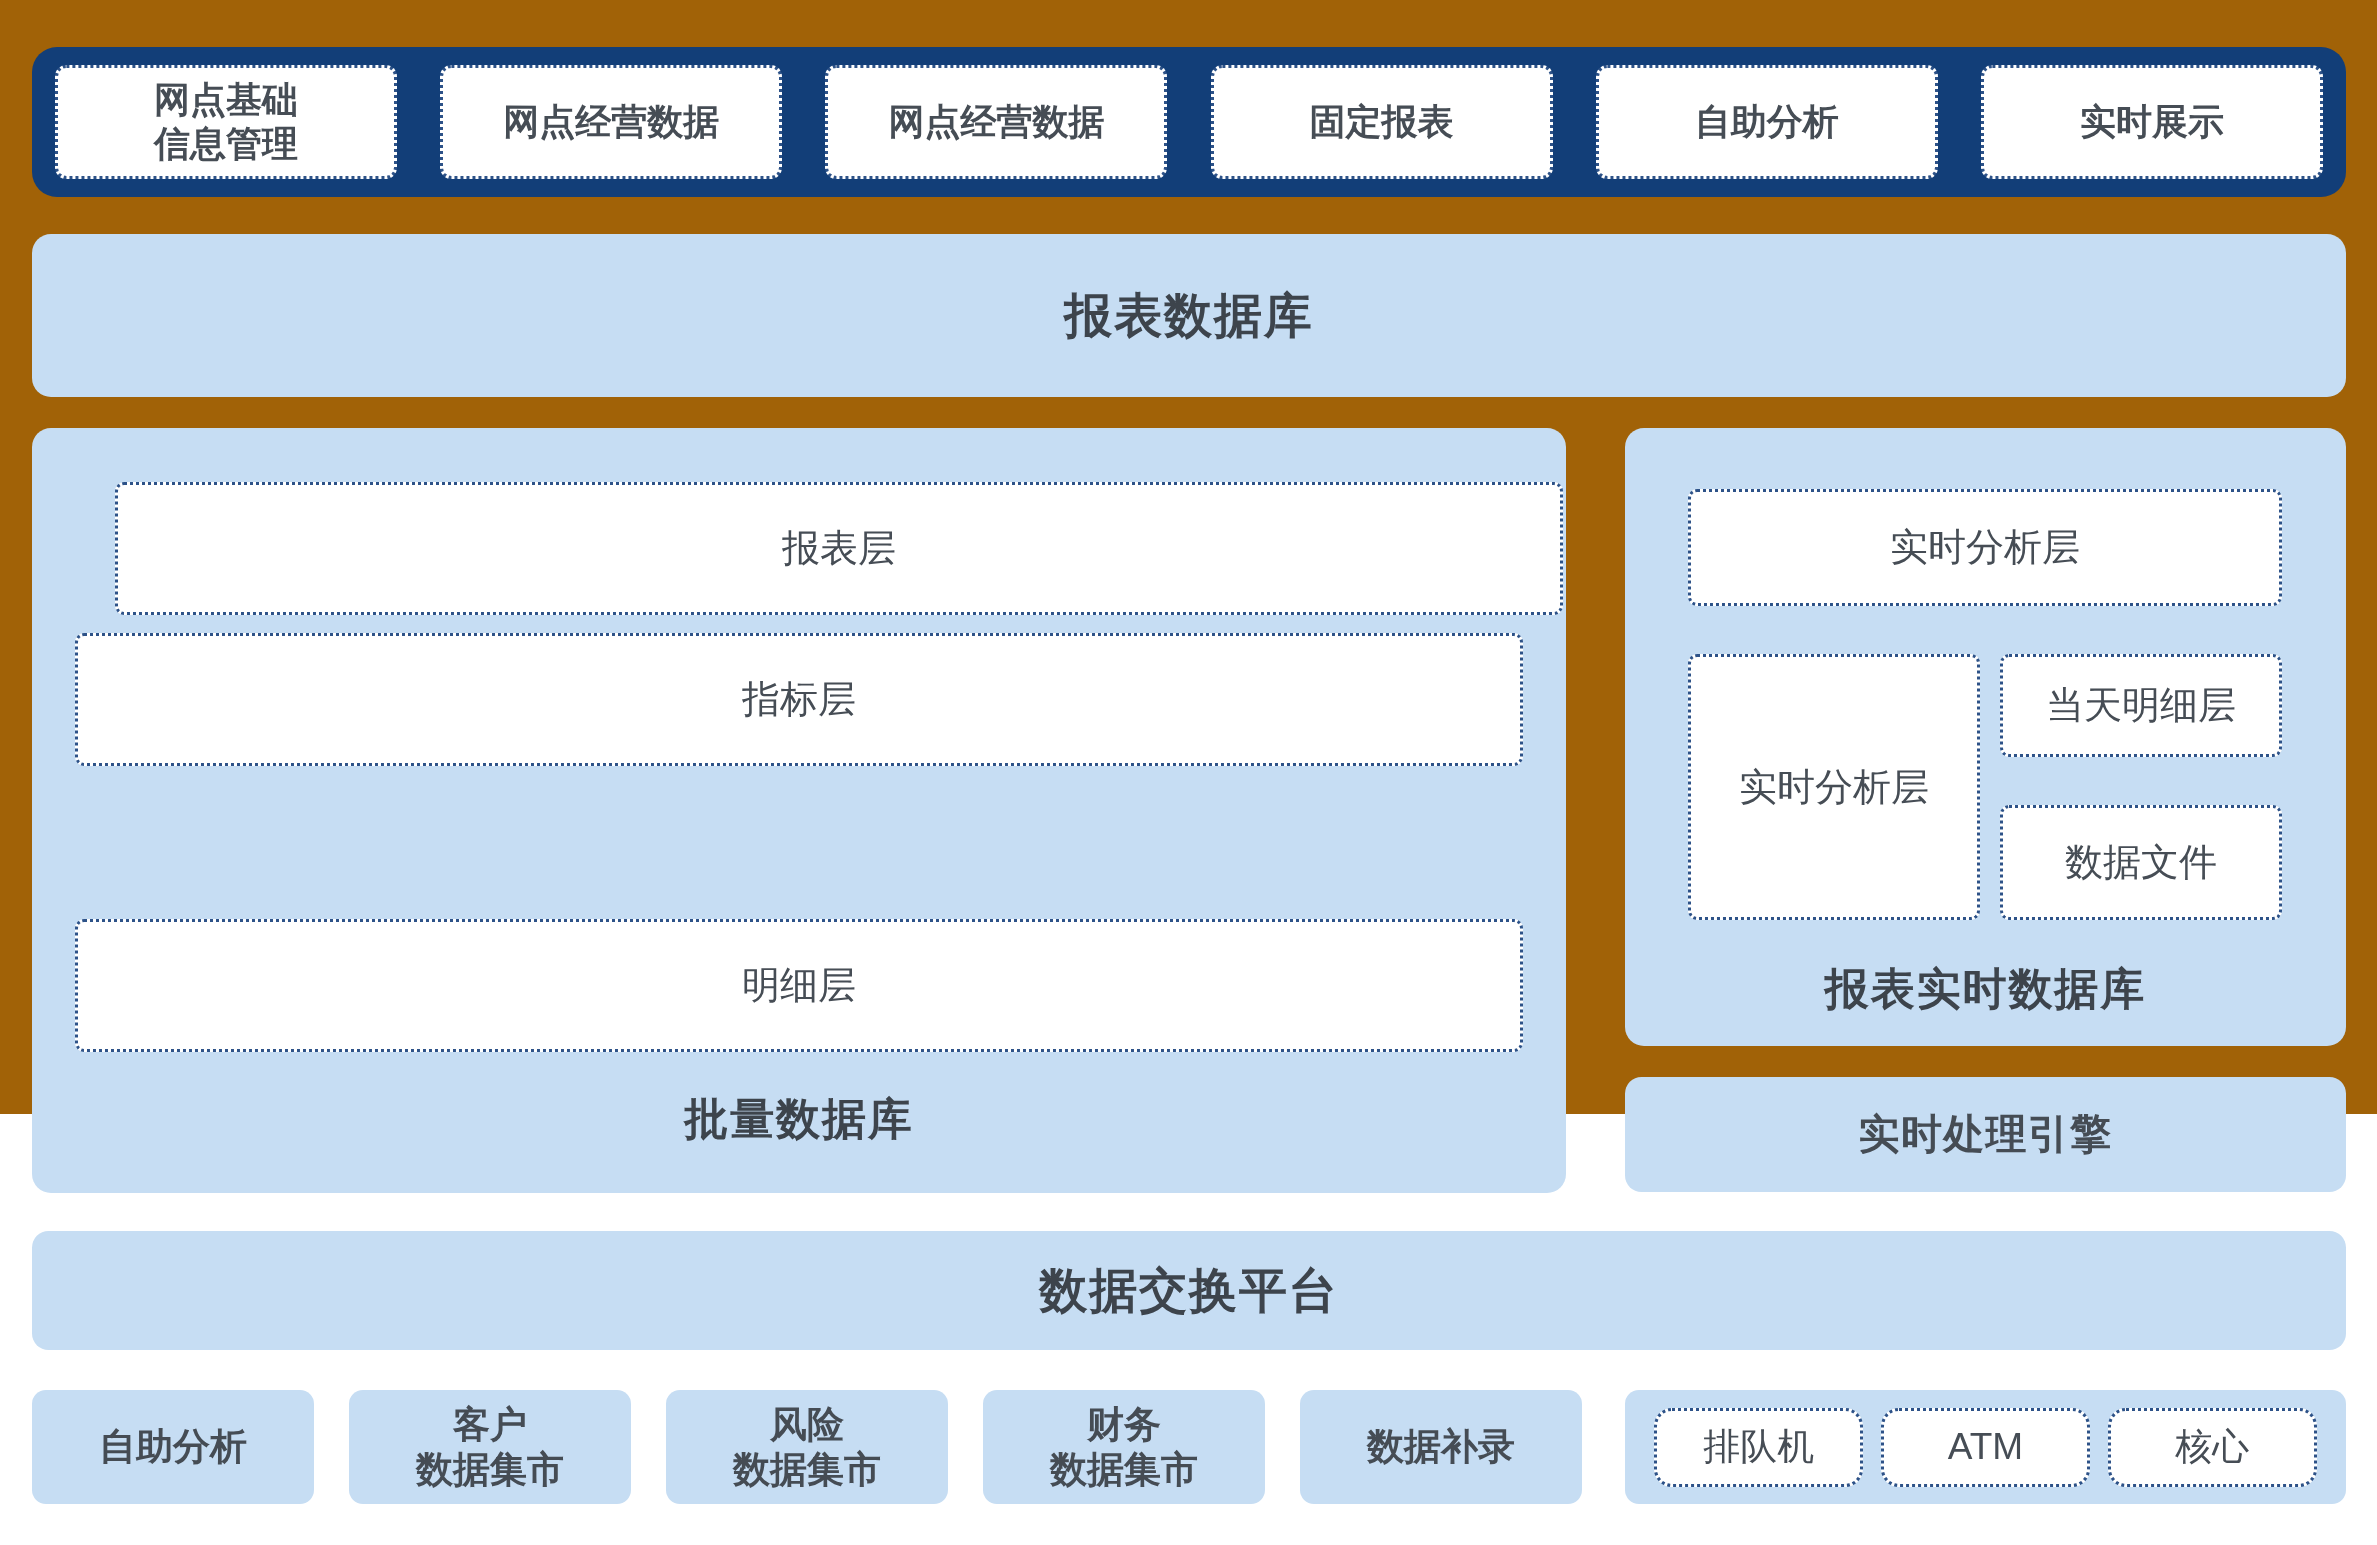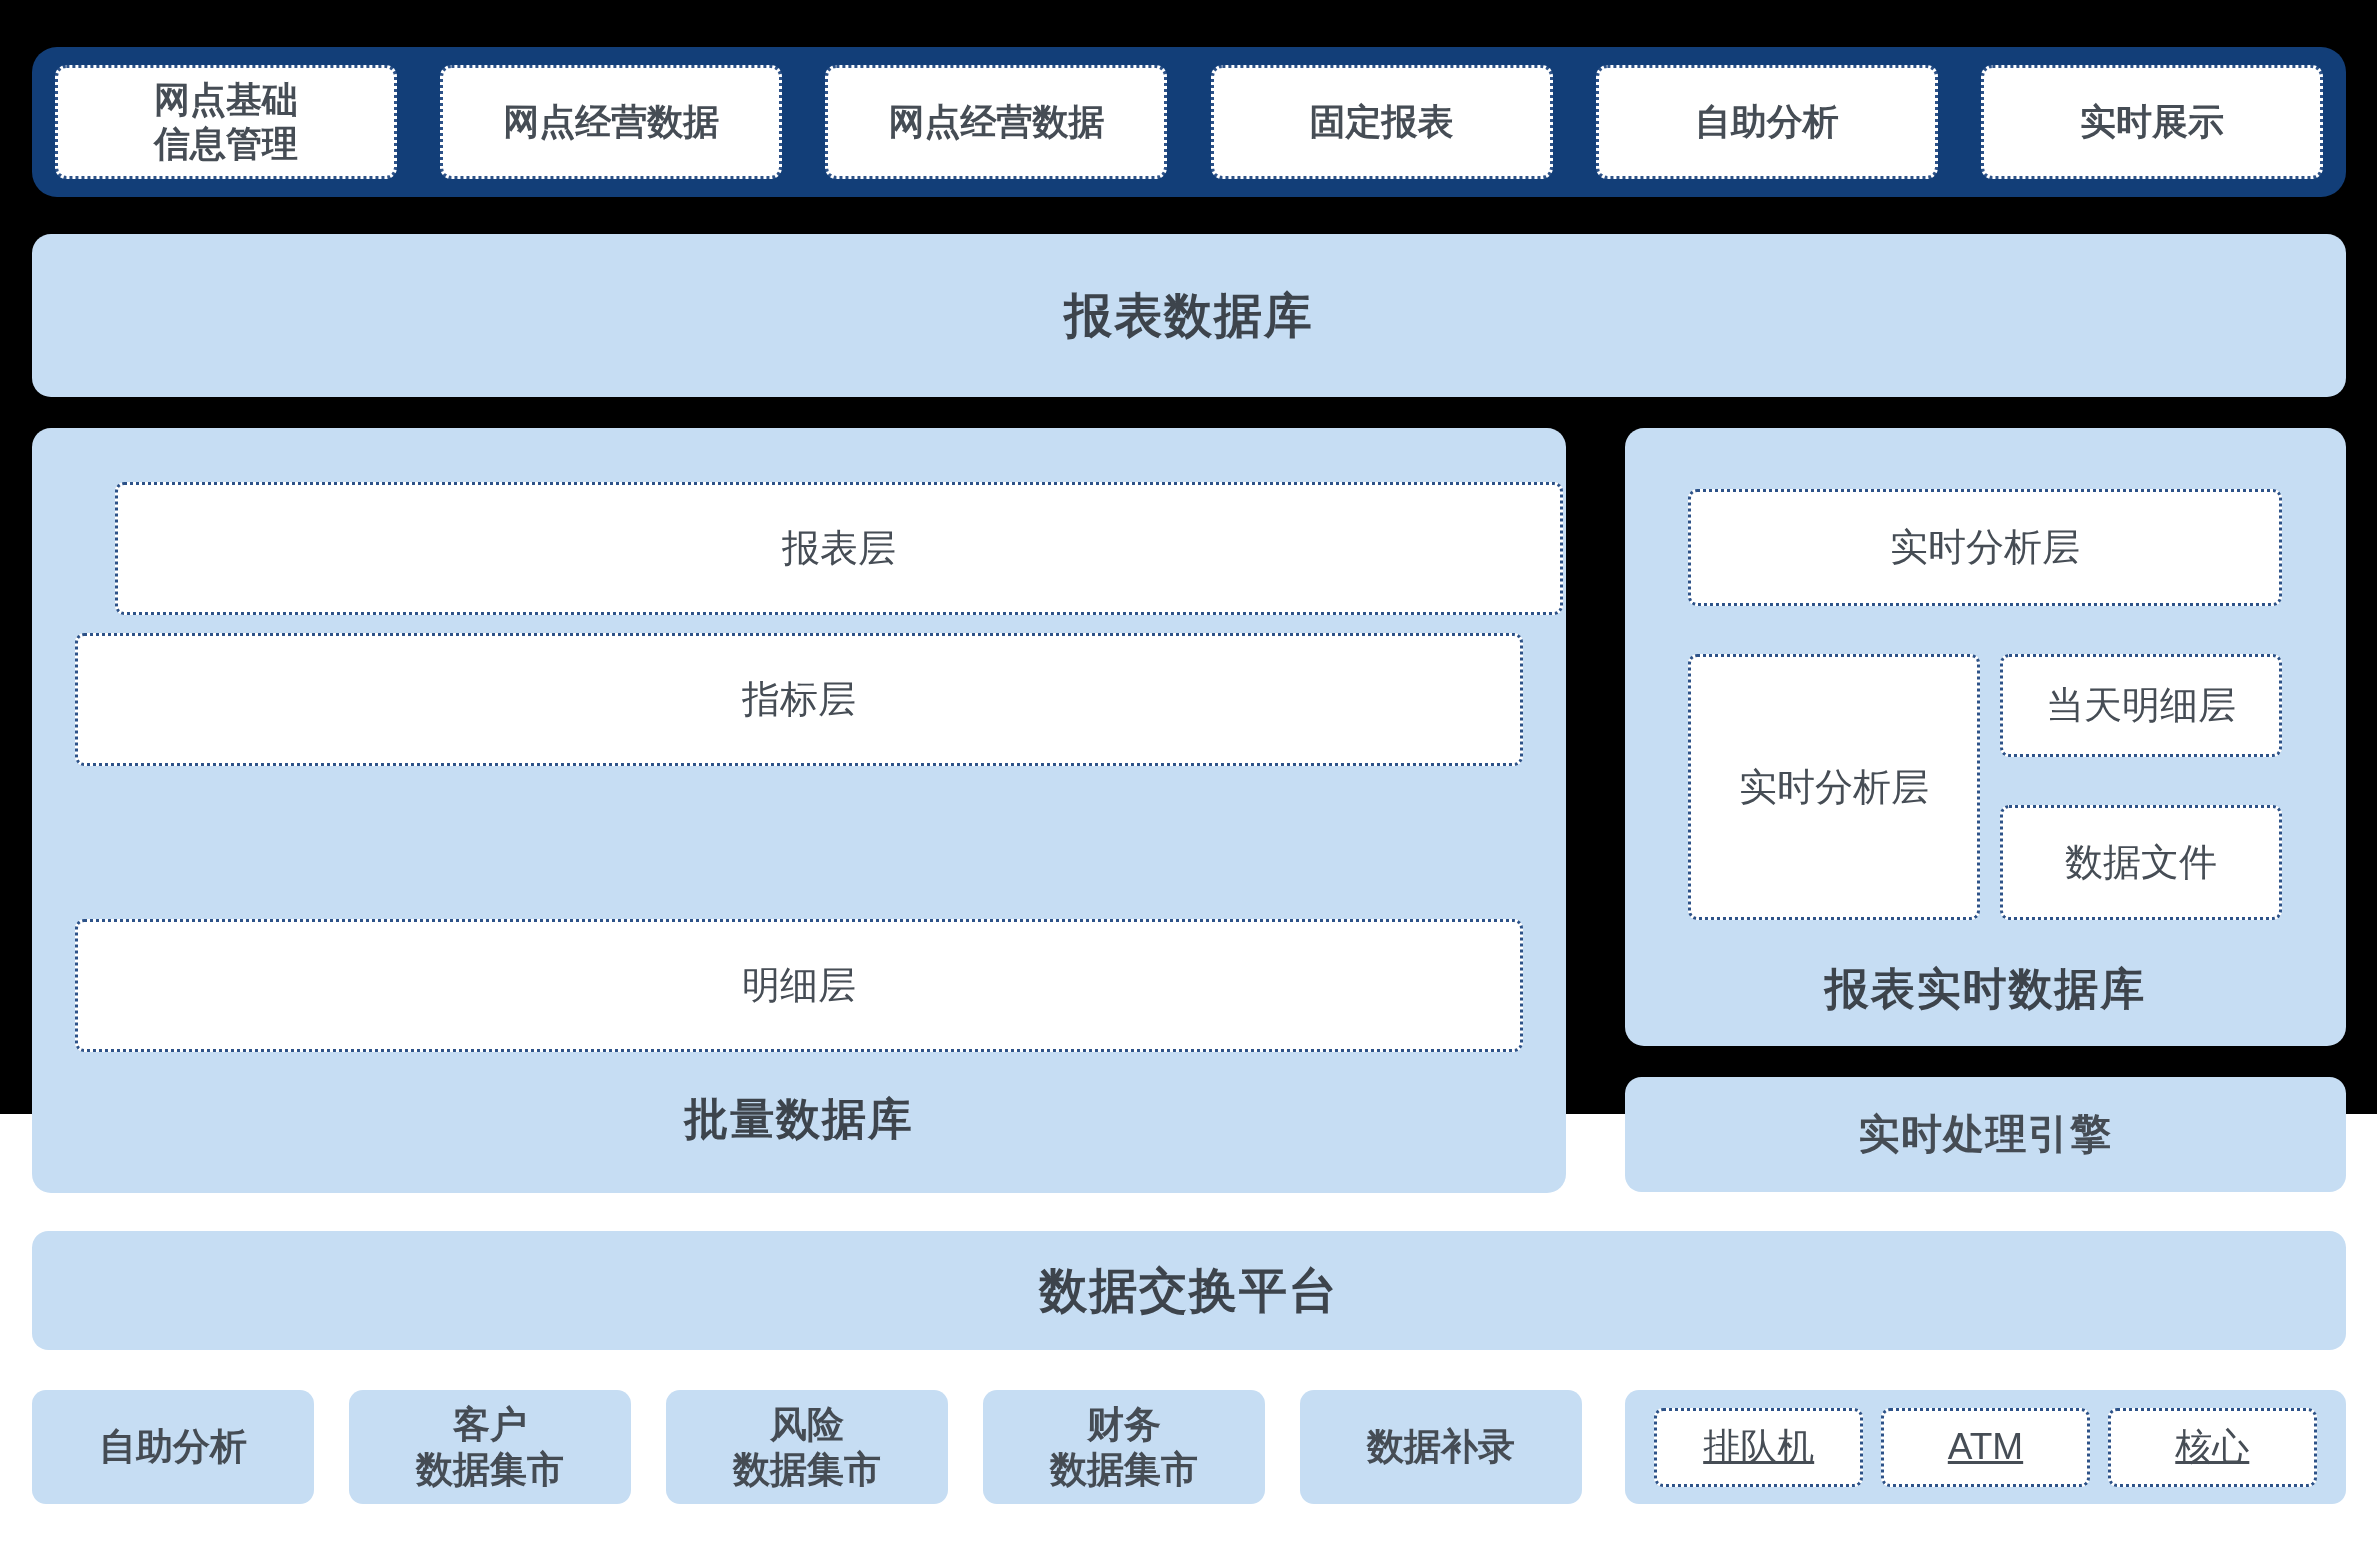--- a/index.html
+++ b/index.html
@@ -1,18 +1,18 @@
 <!DOCTYPE html>
 <html style="font-size:10px"><head>
 <meta charset="utf-8">
 <style>
   * { box-sizing: border-box; margin: 0; padding: 0; }
   html, body { width: 2377px; height: 1546px; background: #ffffff; overflow: hidden;
                font-family: "Liberation Sans", sans-serif; }
-  .canvas { position: relative; width: 2377px; height: 1114px; background: #000000; padding-left: 10px; }
+  .canvas { position: relative; width: 2377px; height: 1114px; background: #a16207; padding-left: 10px; }
 
   
   .navy-bar   { position: absolute; background: #123e78; border-radius: 25px;
                 display: flex; align-items: center; justify-content: space-between;
                 padding: 0 23px; }
   .blue-bar   { position: absolute; background: #c6ddf3; border-radius: 19px;
                 display: flex; align-items: center; justify-content: center; }
   .blue-panel { position: absolute; background: #c6ddf3; border-radius: 19px; }
   .white-box  { background: #ffffff; border: 3.2px dotted #2d5288; border-radius: 10px;
                 display: flex; align-items: center; justify-content: center;
@@ -57,21 +57,21 @@
   
   .sources { position: absolute; left: 32px; top: 1390px; width: 1550px; height: 114px;
              display: flex; gap: 35px; }
   .src-box { width: 282px; height: 114px; background: #c6ddf3; border-radius: 14px;
              display: flex; align-items: center; justify-content: center; text-align: center;
              font-size: 37px; font-weight: 700; color: #454c54; line-height: 1.22;
              white-space: pre-line; }
   .panel-channels { left: 1625px; top: 1390px; width: 721px; height: 114px; border-radius: 14px;
                     display: flex; align-items: center; justify-content: space-evenly;
                     padding: 0 11.4px; }
-  .chbox { width: 209px; height: 79px; border-radius: 9px; font-size: 37px; text-decoration: underline; }
+  .chbox { width: 209px; height: 79px; border-radius: 18px; font-size: 37px; }
 </style>
 </head>
 <body>
 
 <div class="canvas">
 
   <div class="navy-bar bar-top">
     <div class="white-box hbox">网点基础
 信息管理</div>
     <div class="white-box hbox">网点经营数据</div>

